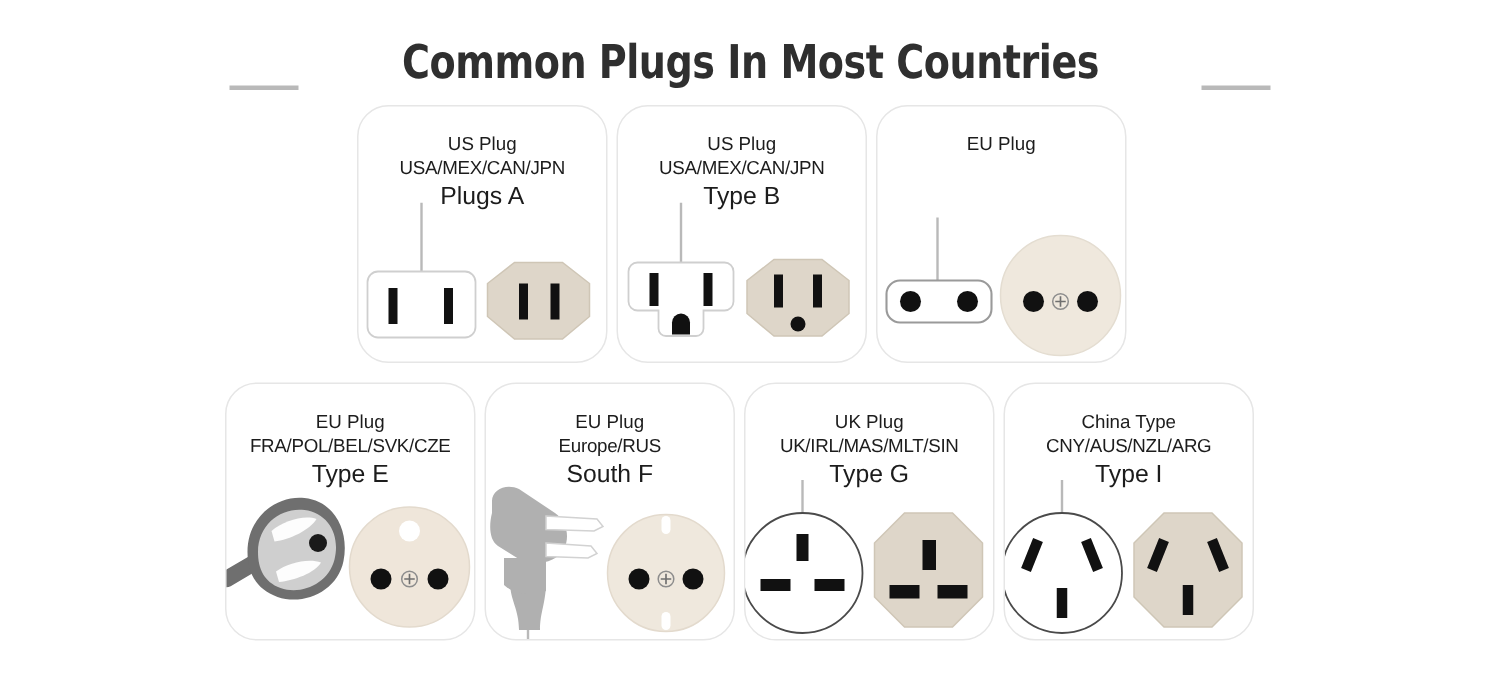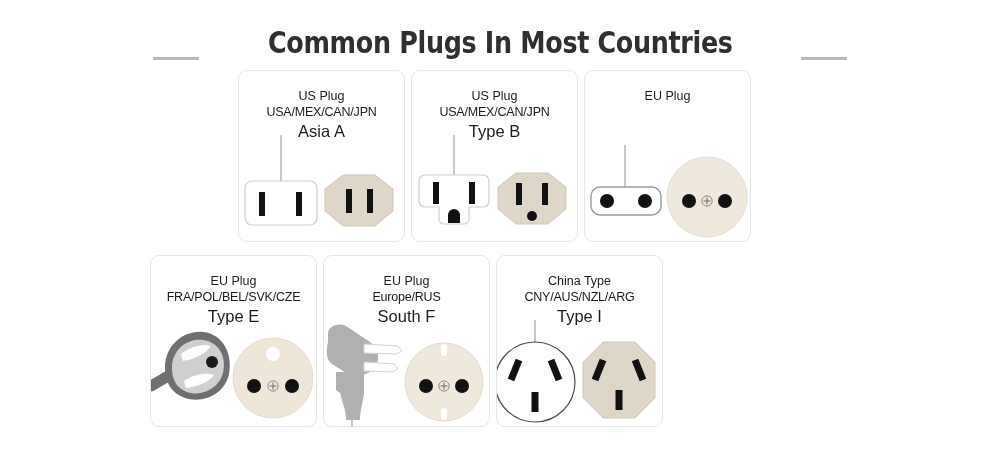--- a/index.html
+++ b/index.html
@@ -53,21 +53,21 @@
     left: 238px;
   }
   .row-bottom {
     top: 255px;
     left: 150px;
   }
   .card {
     width: 167px;
     height: 172px;
     border: 1px solid #e6e6e6;
-    border-radius: 9px;
+    border-radius: 21px;
     background: #ffffff;
     margin-right: 6px;
     position: relative;
     box-sizing: border-box;
   }
   .card:last-child { margin-right: 0; }
 
   .labels {
     position: absolute;
     top: 17px;
@@ -101,21 +101,21 @@
   <div class="title-text">Common Plugs In Most Countries</div>
   <div class="title-rule"></div>
 </div>
 
 <div class="row row-top">
 
   <div class="card">
     <div class="labels">
       <div class="lbl-country">US Plug</div>
       <div class="lbl-codes">USA/MEX/CAN/JPN</div>
-      <div class="lbl-type">Asia A</div>
+      <div class="lbl-type">Plugs A</div>
     </div>
     <div class="art">
       <svg width="167" height="106" viewBox="0 0 167 106">
         <path class="cord-line" d="M42 0 L42 46"></path>
         <rect x="6" y="46" width="72" height="44" rx="7" ry="7" fill="#ffffff" stroke="#cfcfcf" stroke-width="1.2"></rect>
         <rect x="20" y="57" width="6" height="24" fill="#111111"></rect>
         <rect x="57" y="57" width="6" height="24" fill="#111111"></rect>
         <path d="M104 40 L136 40 L154 54 L154 76 L136 91 L104 91 L86 76 L86 54 Z" fill="#ded6c9" stroke="#cfc6b6" stroke-width="1"></path>
         <rect x="107" y="54" width="6" height="24" fill="#111111"></rect>
         <rect x="128" y="54" width="6" height="24" fill="#111111"></rect>
@@ -212,20 +212,40 @@
         <rect x="117" y="24" width="6" height="12" rx="3" fill="#ffffff"></rect>
         <rect x="117" y="88" width="6" height="12" rx="3" fill="#ffffff"></rect>
         <circle cx="102" cy="66" r="7" fill="#111111"></circle>
         <circle cx="138" cy="66" r="7" fill="#111111"></circle>
         <circle cx="120" cy="66" r="5.2" fill="#efe8dd" stroke="#8d8d8d" stroke-width="1"></circle>
         <path d="M116.5 66 L123.5 66 M120 62.5 L120 69.5" stroke="#6f6f6f" stroke-width="1.1"></path>
       </svg>
     </div>
   </div>
 
+  <div class="card">
+    <div class="labels">
+      <div class="lbl-country">UK Plug</div>
+      <div class="lbl-codes">UK/IRL/MAS/MLT/SIN</div>
+      <div class="lbl-type">Type G</div>
+    </div>
+    <div class="art">
+      <svg width="167" height="106" viewBox="0 0 167 106">
+        <path class="cord-line" d="M38 0 L38 22"></path>
+        <circle cx="38" cy="62" r="40" fill="#ffffff" stroke="#4a4a4a" stroke-width="1.2"></circle>
+        <rect x="34" y="36" width="8" height="18" fill="#111111"></rect>
+        <rect x="10" y="66" width="20" height="8" fill="#111111"></rect>
+        <rect x="46" y="66" width="20" height="8" fill="#111111"></rect>
+        <path d="M106 22 L138 22 L158 42 L158 78 L138 98 L106 98 L86 78 L86 42 Z" fill="#ded6c9" stroke="#cfc6b6" stroke-width="1"></path>
+        <rect x="118" y="40" width="9" height="20" fill="#111111"></rect>
+        <rect x="96" y="70" width="20" height="9" fill="#111111"></rect>
+        <rect x="128" y="70" width="20" height="9" fill="#111111"></rect>
+      </svg>
+    </div>
+  </div>
 
   <div class="card">
     <div class="labels">
       <div class="lbl-country">China Type</div>
       <div class="lbl-codes">CNY/AUS/NZL/ARG</div>
       <div class="lbl-type">Type I</div>
     </div>
     <div class="art">
       <svg width="167" height="106" viewBox="0 0 167 106">
         <path class="cord-line" d="M38 0 L38 22"></path>

